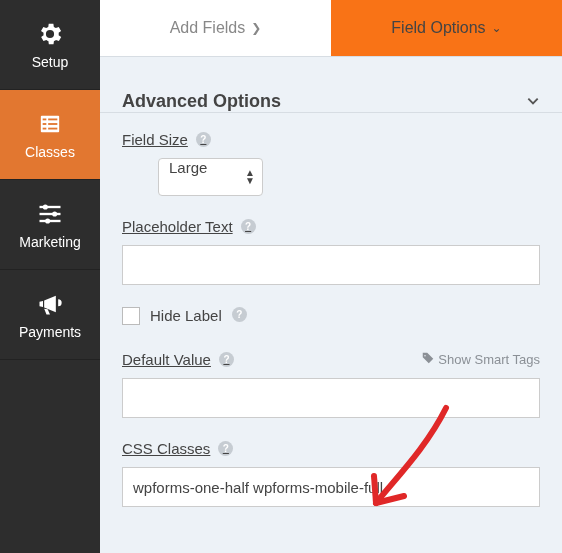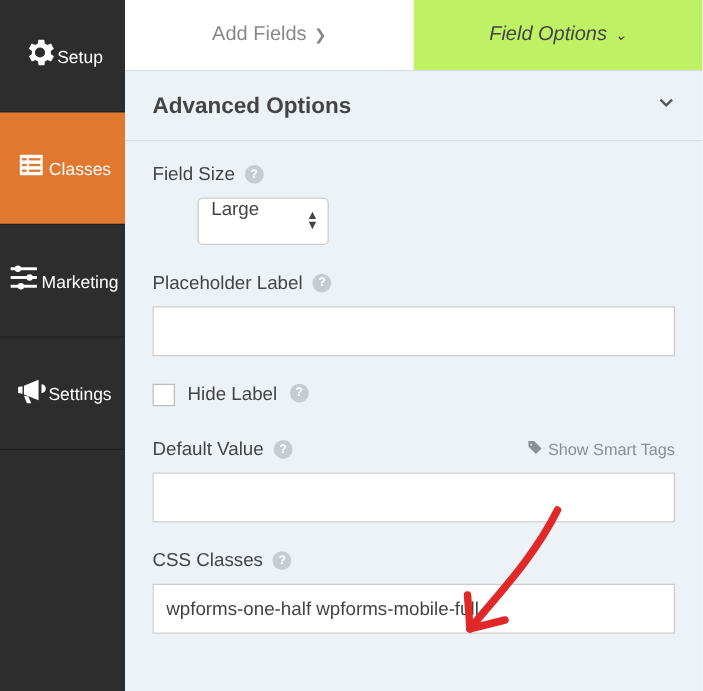--- a/index.html
+++ b/index.html
@@ -1,46 +1,46 @@
 <!DOCTYPE html>
 <html><head>
 <meta charset="utf-8">
 <style>
   * { box-sizing: border-box; margin: 0; padding: 0; }
   body { font-family: -apple-system, BlinkMacSystemFont, "Segoe UI", Helvetica, Arial, sans-serif; background: #fff; width: 562px; height: 553px; overflow: hidden; position: relative; }
   .app { display: flex; width: 562px; height: 553px; }
 
   
   .sidebar { width: 100px; background: #2d2d2d; display: flex; flex-direction: column; }
-  .side-item { display: flex; flex-direction: row; align-items: center; justify-content: center; height: 90px; color: #fff; cursor: pointer; border-bottom: 1px solid #222; }
+  .side-item { display: flex; flex-direction: column; align-items: center; justify-content: center; height: 90px; color: #fff; cursor: pointer; border-bottom: 1px solid #222; }
   .side-item.active { background: #e27730; }
   .side-item .side-icon { width: 28px; height: 28px; display: flex; align-items: center; justify-content: center; margin-bottom: 6px; }
   .side-item .side-label { font-size: 14px; }
 
   
   .main { flex: 1; display: flex; flex-direction: column; background: #edf2f7; }
 
   
   .tabs { display: flex; height: 58px; background: #fff; }
   .tab { flex: 1; display: flex; align-items: center; justify-content: center; font-size: 16px; color: #888; cursor: pointer; gap: 6px; }
-  .tab.active { background: #bef264; color: #444; font-weight: 500; font-style: italic; }
+  .tab.active { background: #f97316; color: #444; font-weight: 500; }
   .tab .chev { font-size: 12px; color: #888; }
   .tab.active .chev { color: #444; }
   .tabs-border { border-bottom: 1px solid #d7dde3; }
 
   
-  .section-hdr { display: flex; align-items: center; justify-content: space-between; height: 58px; padding: 0 22px; border-bottom: 1px solid #d7dde3; cursor: pointer; }
+  .section-hdr { display: flex; align-items: flex-end; justify-content: space-between; height: 58px; padding: 0 22px; border-bottom: 1px solid #d7dde3; cursor: pointer; }
   .section-title { font-size: 18px; color: #444; font-weight: 600; }
   .section-chev { color: #555; }
 
   
   .panel { padding: 18px 22px 30px 22px; }
   .field-group { margin-bottom: 22px; position: relative; }
   .field-row { display:flex; align-items:center; justify-content: space-between; }
-  .field-label-row { display: flex; align-items: center; gap: 8px; margin-bottom: 10px; color: #444; font-size: 15px; }
+  .field-label-row { display: flex; align-items: center; gap: 8px; margin-bottom: 10px; color: #444; font-size: 15px; text-decoration: underline; }
   .help-icon { width: 15px; height: 15px; border-radius: 50%; background: #c6ccd2; color: #fff; display: inline-flex; align-items: center; justify-content: center; font-size: 10px; font-weight: bold; cursor: pointer; }
   .text-input { width: 100%; height: 40px; border: 1px solid #ccc; background: #fff; padding: 0 10px; font-size: 15px; color: #444; outline: none; }
   .select-wrap { position: relative; display: inline-block; padding-left: 36px; }
   .select-input { width: 105px; height: 38px; border: 1px solid #ccc; background: #fff; padding: 0 24px 0 10px; font-size: 15px; color: #444; outline: none; border-radius:4px; }
   .select-caret { position: absolute; right: 8px; top: 50%; transform: translateY(-50%); pointer-events: none; color: #444; font-size: 10px; line-height: 8px; }
   .checkbox-row { display: flex; align-items: flex-start; gap: 10px; }
   .checkbox { width: 18px; height: 18px; border: 1px solid #bbb; background: #fff; cursor: pointer; }
   .smarttags { font-size: 13px; color: #8b9096; display: inline-flex; align-items: flex-start; gap: 4px; cursor: pointer; }
   .smarttags svg, .smarttags .st-icon { color: #8b9096; }
 
@@ -88,21 +88,21 @@
           </svg>
       </span>
       <span class="side-label">Marketing</span>
     </div>
     <div class="side-item">
       <span class="side-icon">
         <svg viewBox="0 0 24 24" width="28" height="28" fill="#fff">
             <path d="M3 10v4l3 .5V9.5L3 10zm4-1v6l10 4V5L7 9zm12-1a3 3 0 0 1 0 6V8zM7 16l2 5h3l-2-4.5L7 16z"></path>
           </svg>
       </span>
-      <span class="side-label">Settings</span>
+      <span class="side-label">Payments</span>
     </div>
   </div>
 
   <div class="main">
 
     <div class="tabs tabs-border">
       <div class="tab">
         <span>Add Fields</span>
         <span class="chev">❯</span>
       </div>
@@ -129,21 +129,21 @@
           <span class="help-icon">?</span>
         </div>
         <div class="select-wrap">
           <div class="select-input">Large</div>
           <div class="select-caret">▲<br>▼</div>
         </div>
       </div>
 
       <div class="field-group">
         <div class="field-label-row">
-          <span>Placeholder Label</span>
+          <span>Placeholder Text</span>
           <span class="help-icon">?</span>
         </div>
         <input type="text" class="text-input" value="" style="">
       </div>
 
       <div class="field-group checkbox-row" style="margin-bottom:26px;">
         <span class="checkbox"></span>
         <span style="color:#444;font-size:15px;">Hide Label</span>
         <span class="help-icon">?</span>
       </div>

